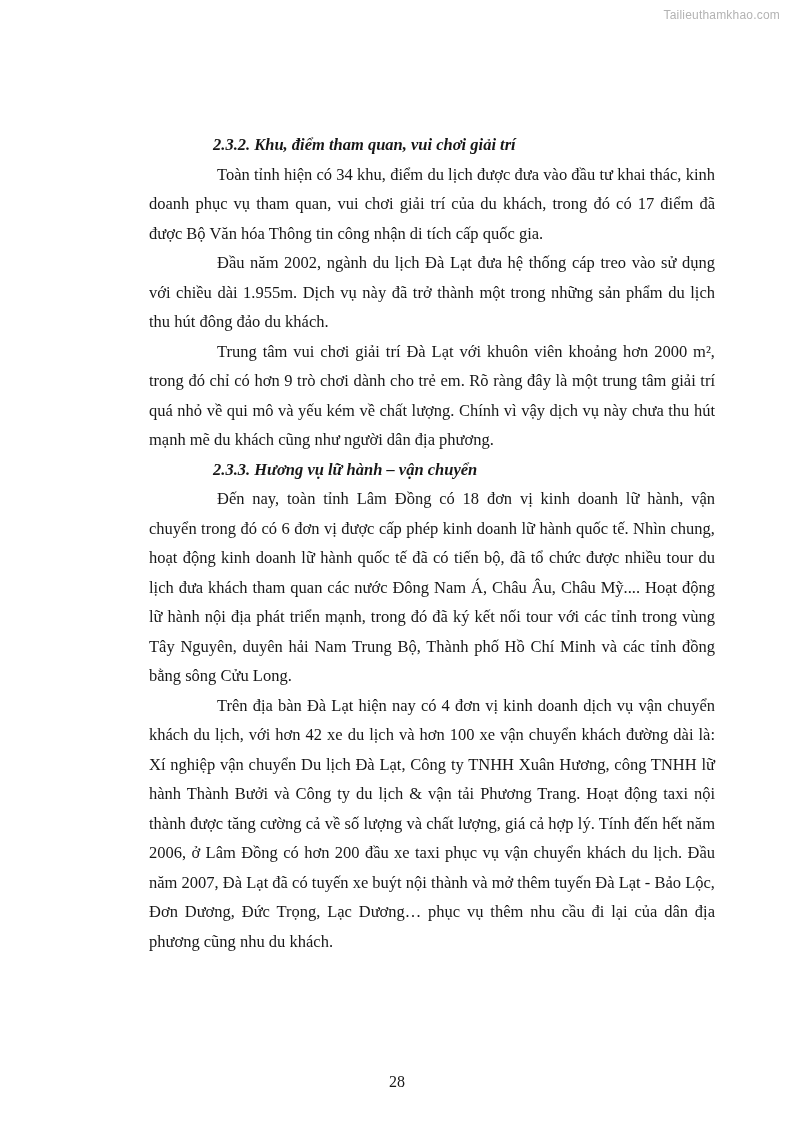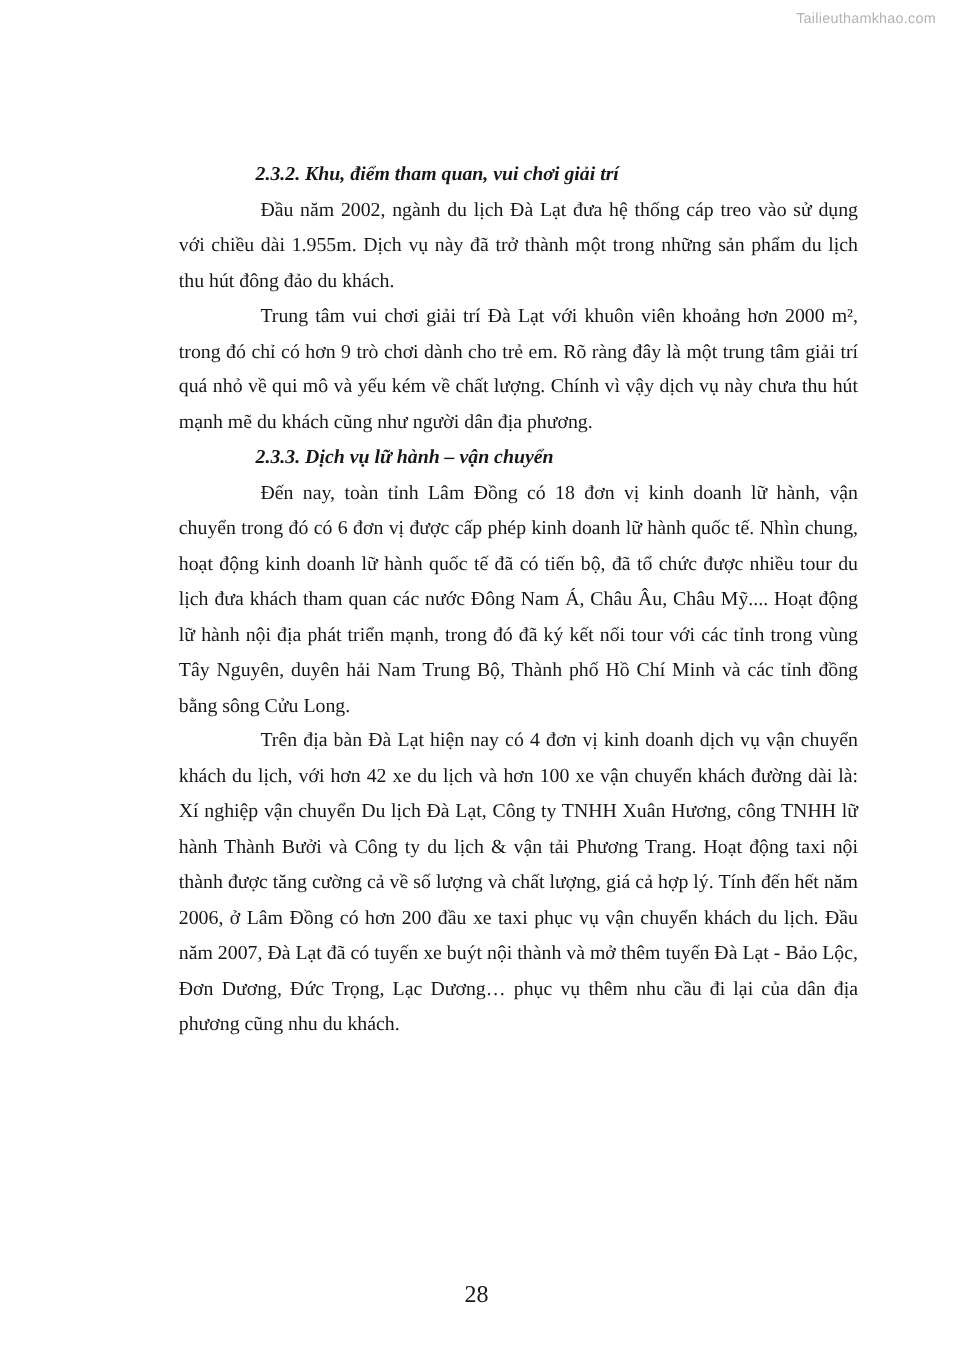--- a/index.html
+++ b/index.html
@@ -46,41 +46,42 @@
   .para {
     margin: 0;
     text-indent: 68px;
   }
   .page-number {
     position: absolute;
     bottom: 32px;
     left: 0;
     width: 100%;
     text-align: center;
-    font-size: 20px;
+    font-size: 16px;
     color: #171717;
   }
 </style>
 </head>
 <body>
 
 <div class="page">
 
   <div class="watermark">Tailieuthamkhao.com</div>
 
   <div class="content">
 
     <h3 class="heading">2.3.2. Khu, điểm tham quan, vui chơi giải trí</h3>
 
+    <p class="para">Toàn tỉnh hiện có 34 khu, điểm du lịch được đưa vào đầu tư khai thác, kinh doanh phục vụ tham quan, vui chơi giải trí của du khách, trong đó có 17 điểm đã được Bộ Văn hóa Thông tin công nhận di tích cấp quốc gia.</p>
 
     <p class="para">Đầu năm 2002, ngành du lịch Đà Lạt đưa hệ thống cáp treo vào sử dụng với chiều dài 1.955m. Dịch vụ này đã trở thành một trong những sản phẩm du lịch thu hút đông đảo du khách.</p>
 
     <p class="para">Trung tâm vui chơi giải trí Đà Lạt với khuôn viên khoảng hơn 2000 m², trong đó chỉ có hơn 9 trò chơi dành cho trẻ em. Rõ ràng đây là một trung tâm giải trí quá nhỏ về qui mô và yếu kém về chất lượng. Chính vì vậy dịch vụ này chưa thu hút mạnh mẽ du khách cũng như người dân địa phương.</p>
 
-    <h3 class="heading">2.3.3. Dịch vụ lữ hành – vận chuyển</h3>
+    <h3 class="heading">2.3.3. Hương vụ lữ hành – vận chuyển</h3>
 
     <p class="para">Đến nay, toàn tỉnh Lâm Đồng có 18 đơn vị kinh doanh lữ hành, vận chuyển trong đó có 6 đơn vị được cấp phép kinh doanh lữ hành quốc tế. Nhìn chung, hoạt động kinh doanh lữ hành quốc tế đã có tiến bộ, đã tổ chức được nhiều tour du lịch đưa khách tham quan các nước Đông Nam Á, Châu Âu, Châu Mỹ.... Hoạt động lữ hành nội địa phát triển mạnh, trong đó đã ký kết nối tour với các tỉnh trong vùng Tây Nguyên, duyên hải Nam Trung Bộ, Thành phố Hồ Chí Minh và các tỉnh đồng bằng sông Cửu Long.</p>
 
     <p class="para">Trên địa bàn Đà Lạt hiện nay có 4 đơn vị kinh doanh dịch vụ vận chuyển khách du lịch, với hơn 42 xe du lịch và hơn 100 xe vận chuyển khách đường dài là: Xí nghiệp vận chuyển Du lịch Đà Lạt, Công ty TNHH Xuân Hương, công TNHH lữ hành Thành Bưởi và Công ty du lịch &amp; vận tải Phương Trang. Hoạt động taxi nội thành được tăng cường cả về số lượng và chất lượng, giá cả hợp lý. Tính đến hết năm 2006, ở Lâm Đồng có hơn 200 đầu xe taxi phục vụ vận chuyển khách du lịch. Đầu năm 2007, Đà Lạt đã có tuyến xe buýt nội thành và mở thêm tuyến Đà Lạt - Bảo Lộc, Đơn Dương, Đức Trọng, Lạc Dương… phục vụ thêm nhu cầu đi lại của dân địa phương cũng nhu du khách.</p>
 
   </div>
 
   <div class="page-number">28</div>
 
 </div>

